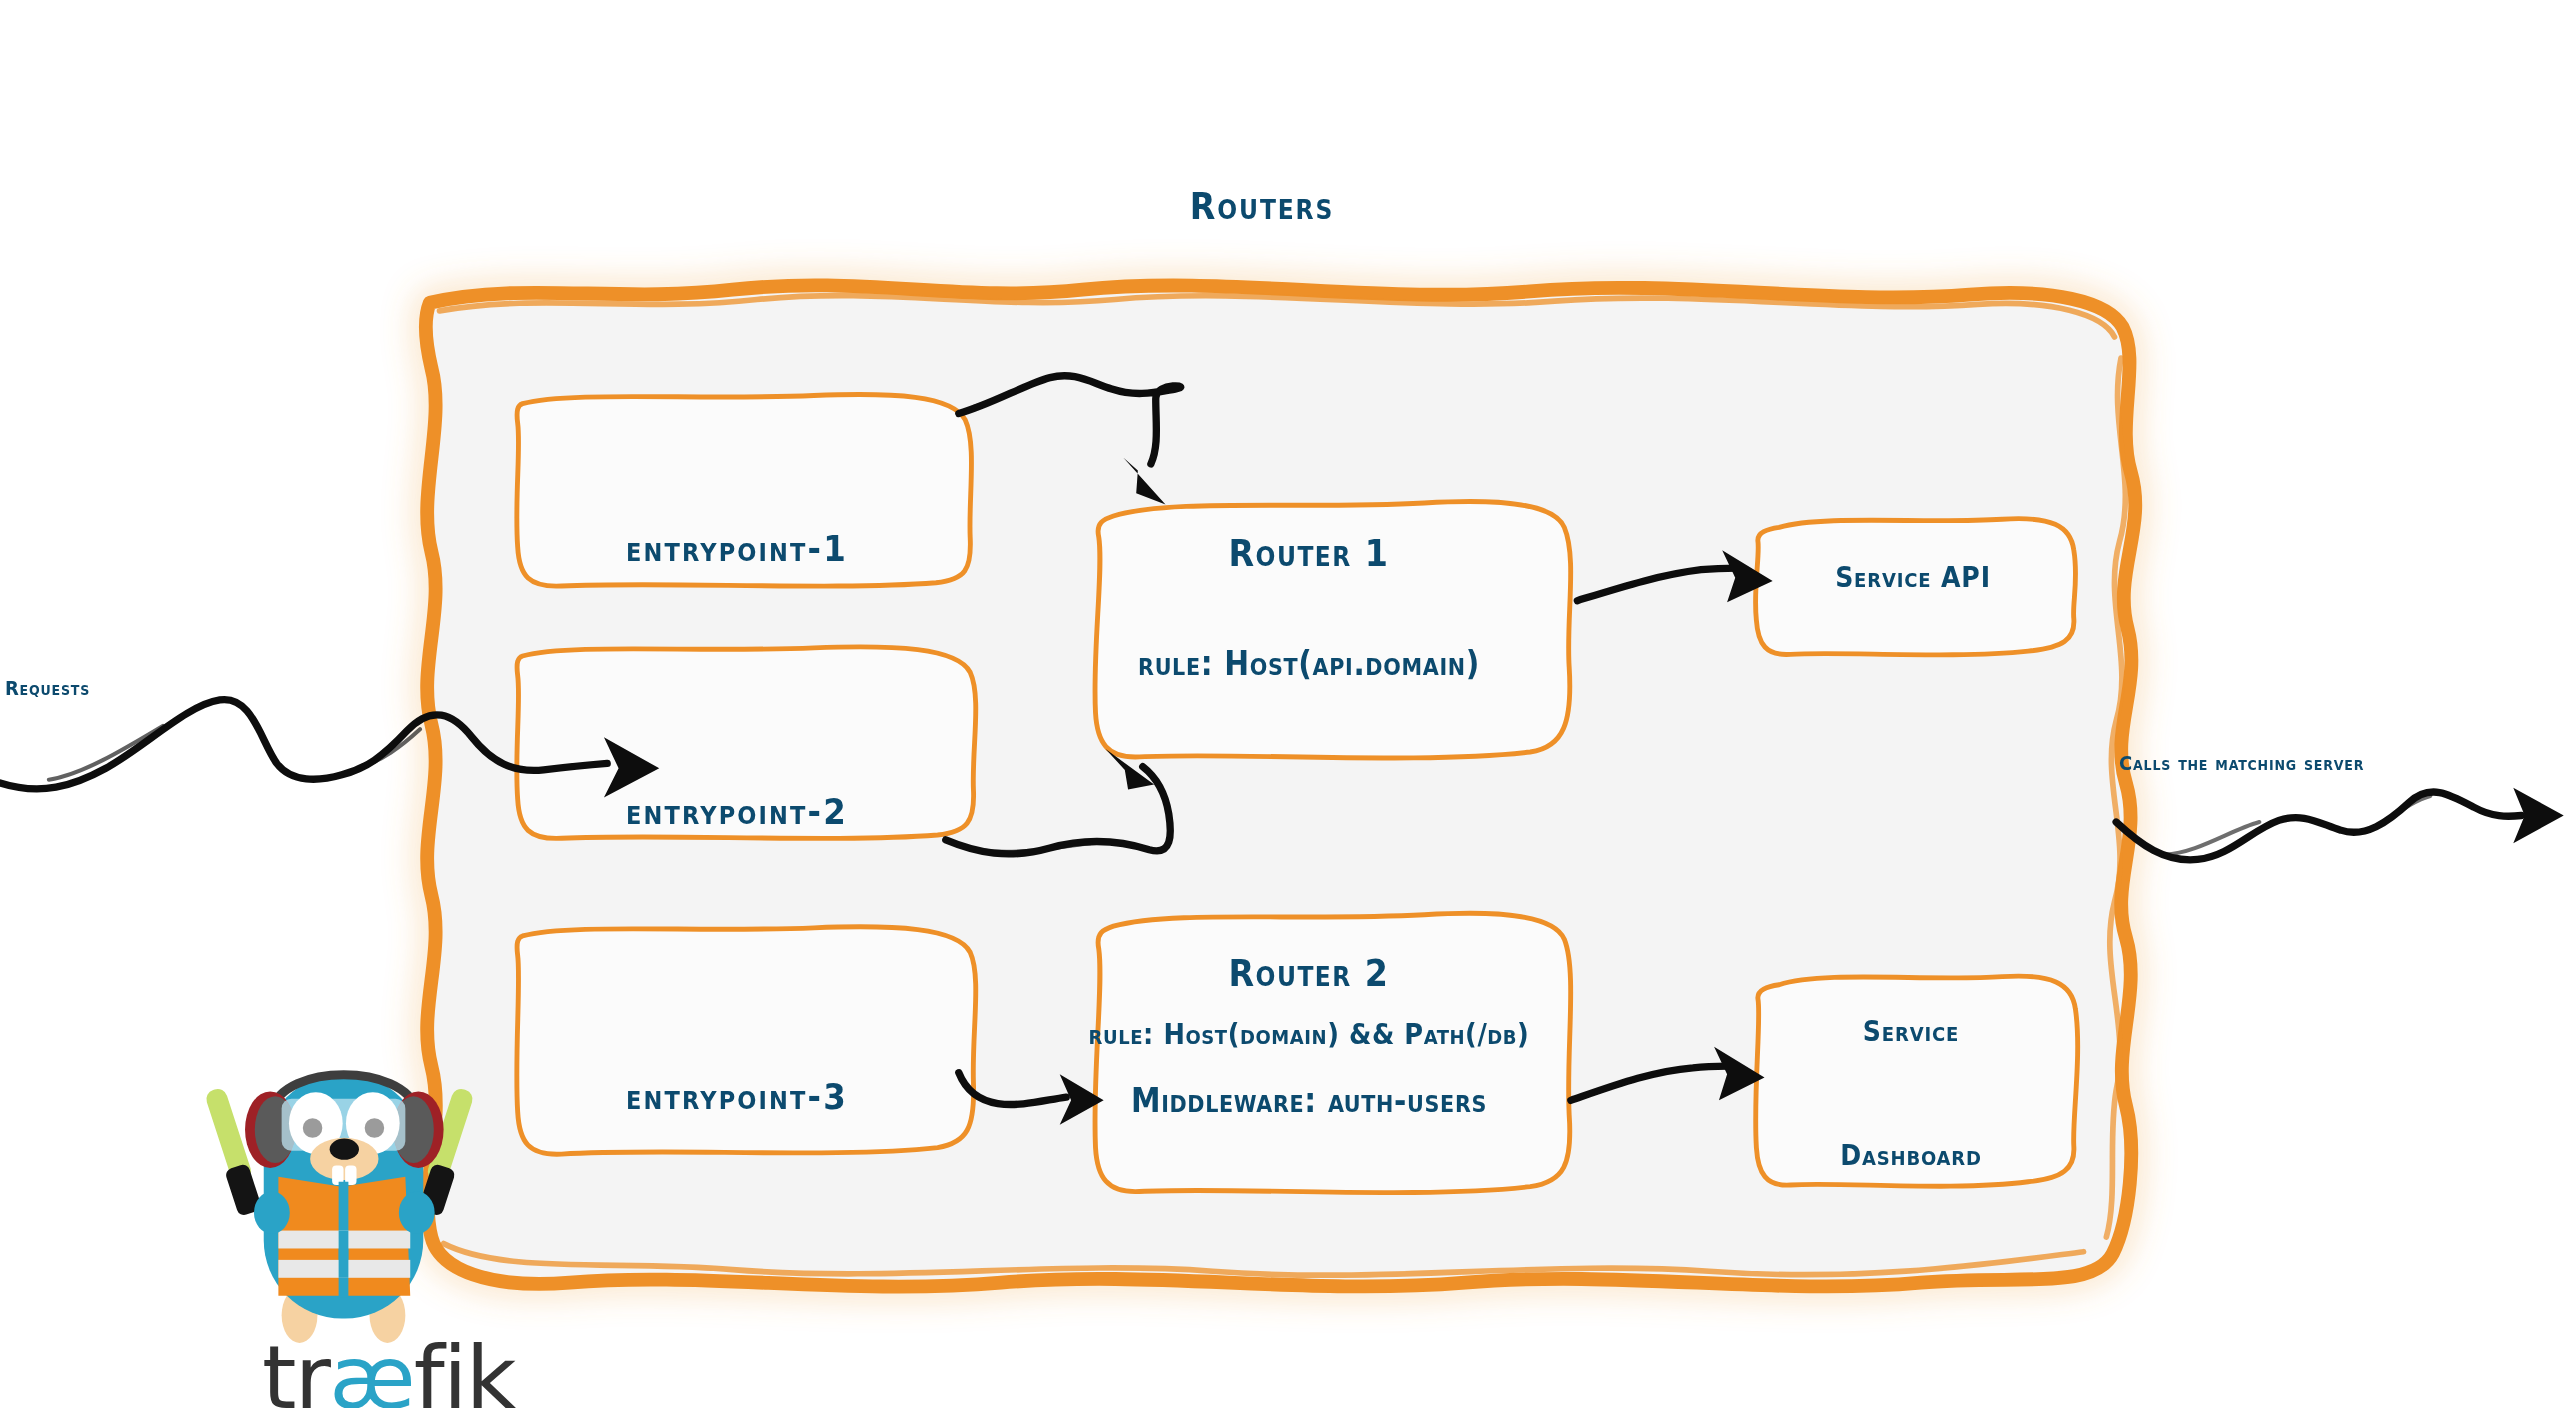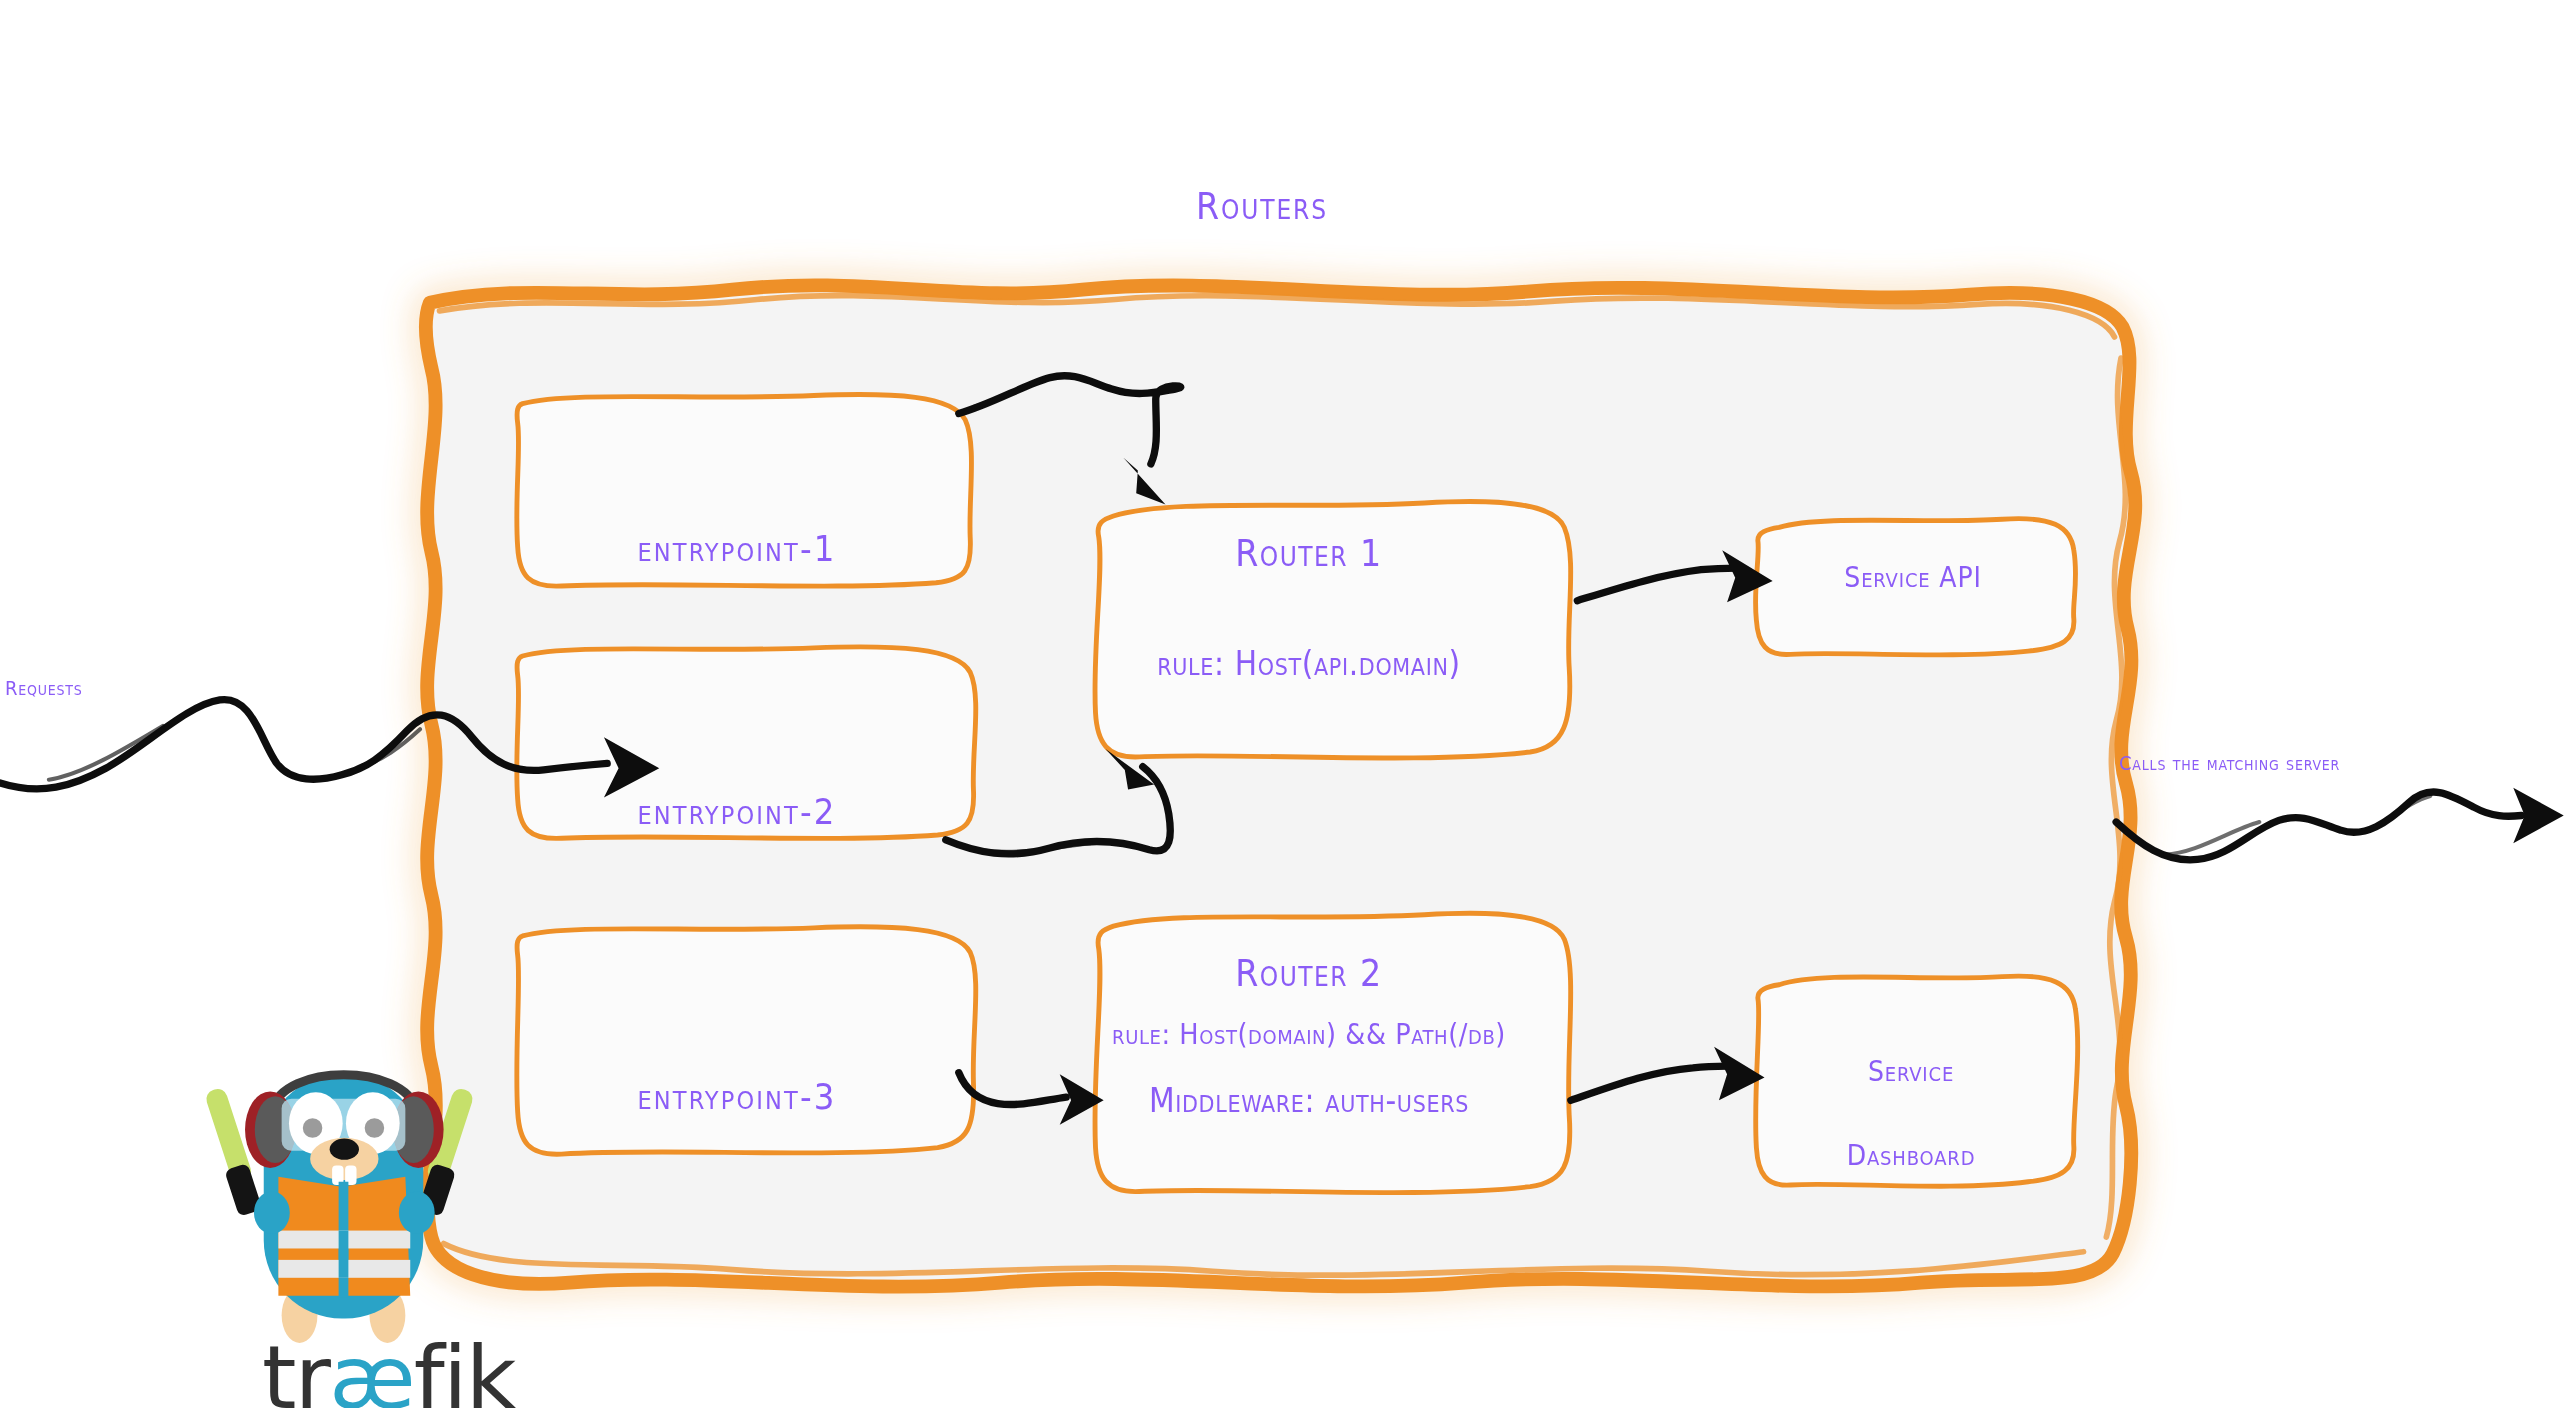--- a/index.html
+++ b/index.html
@@ -24,22 +24,22 @@
   .svg-layer {
     position: absolute;
     left: 0;
     top: 0;
     width: 2576px;
     height: 1408px;
   }
   
   .hand {
     font-family: "DejaVu Sans", sans-serif;
-    font-weight: 400;
-    color: #8b5cf6;
+    font-weight: 700;
+    color: #0c4a6e;
     letter-spacing: 0.02em;
     white-space: nowrap;
     font-variant: small-caps;
     font-stretch: condensed;
   }
   .txt {
     position: absolute;
     transform: translate(-50%, -50%);
     text-align: center;
   }
@@ -409,19 +409,19 @@
 
   <div class="txt hand router-title" style="left:1309px; top:553px;">Router 1</div>
   <div class="txt hand router-line" style="left:1309px; top:663px;">rule: Host(api.domain)</div>
 
   <div class="txt hand router-title" style="left:1309px; top:973px;">Router 2</div>
   <div class="txt hand router-line small" style="left:1309px; top:1034px;">rule: Host(domain) &amp;&amp; Path(/db)</div>
   <div class="txt hand router-line" style="left:1309px; top:1100px;">Middleware: auth-users</div>
 
   <div class="txt hand service-label" style="left:1913px; top:578px;">Service API</div>
 
-  <div class="txt hand service-label" style="left:1911px; top:1032px;margin-top:40px;">Service</div>
+  <div class="txt hand service-label" style="left:1911px; top:1032px;">Service</div>
   <div class="txt hand service-label" style="left:1911px; top:1156px;">Dashboard</div>
 
   <div class="wordmark" style="left:262px; top:1302px;margin-top:24px;"><span>tr</span><span class="ae">æ</span><span>fik</span></div>
 
 </div>
 
 
 </body></html>

